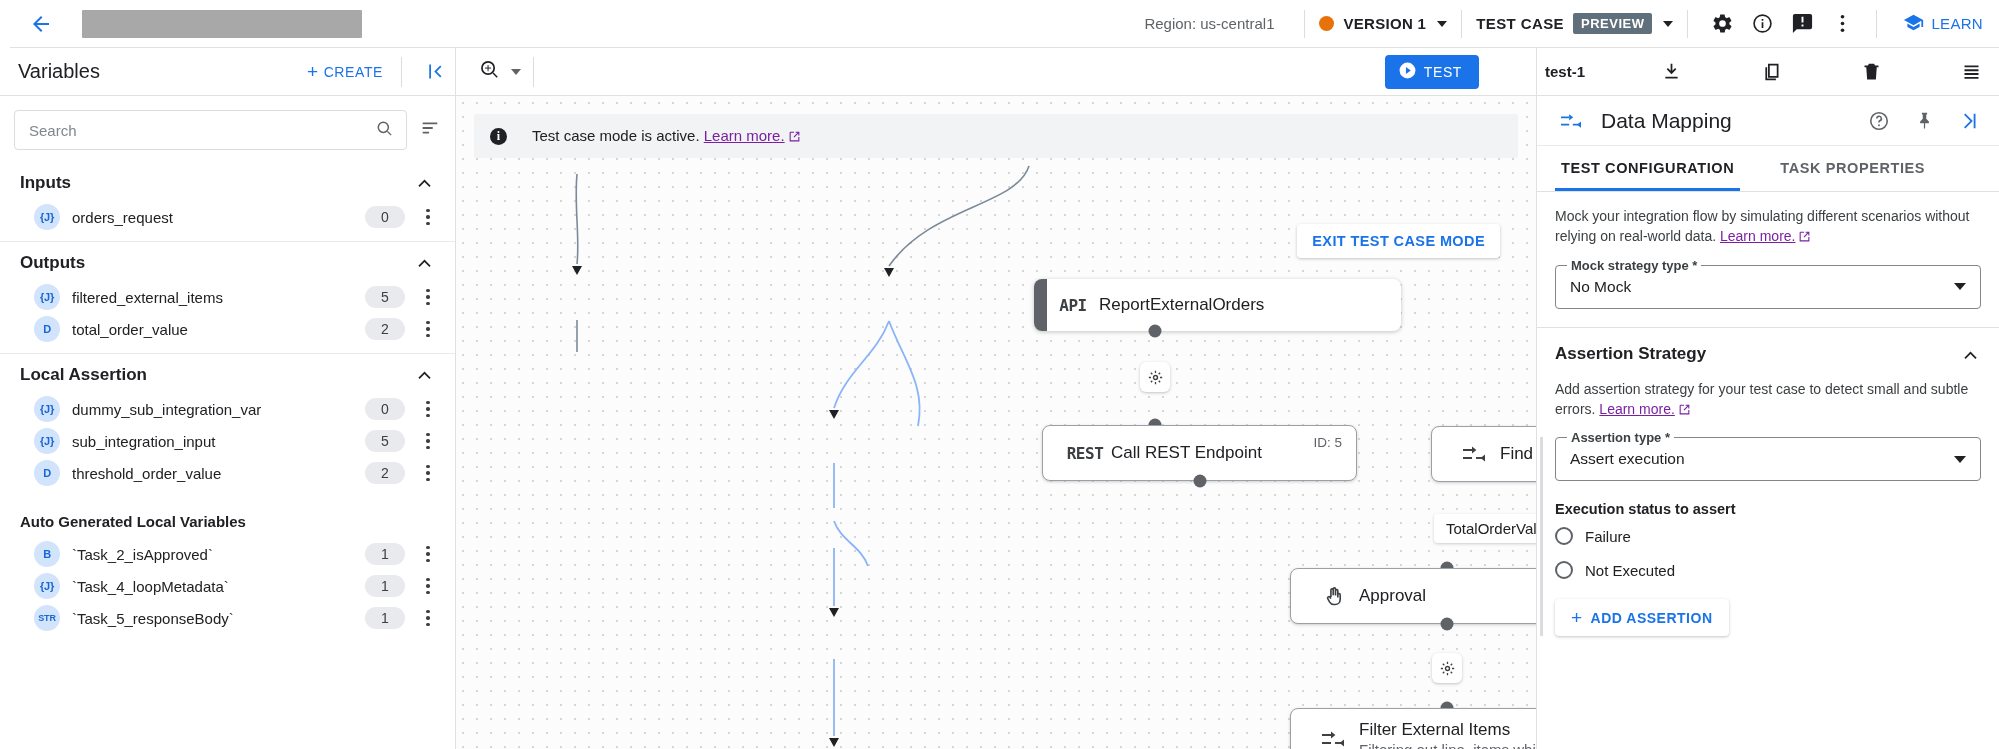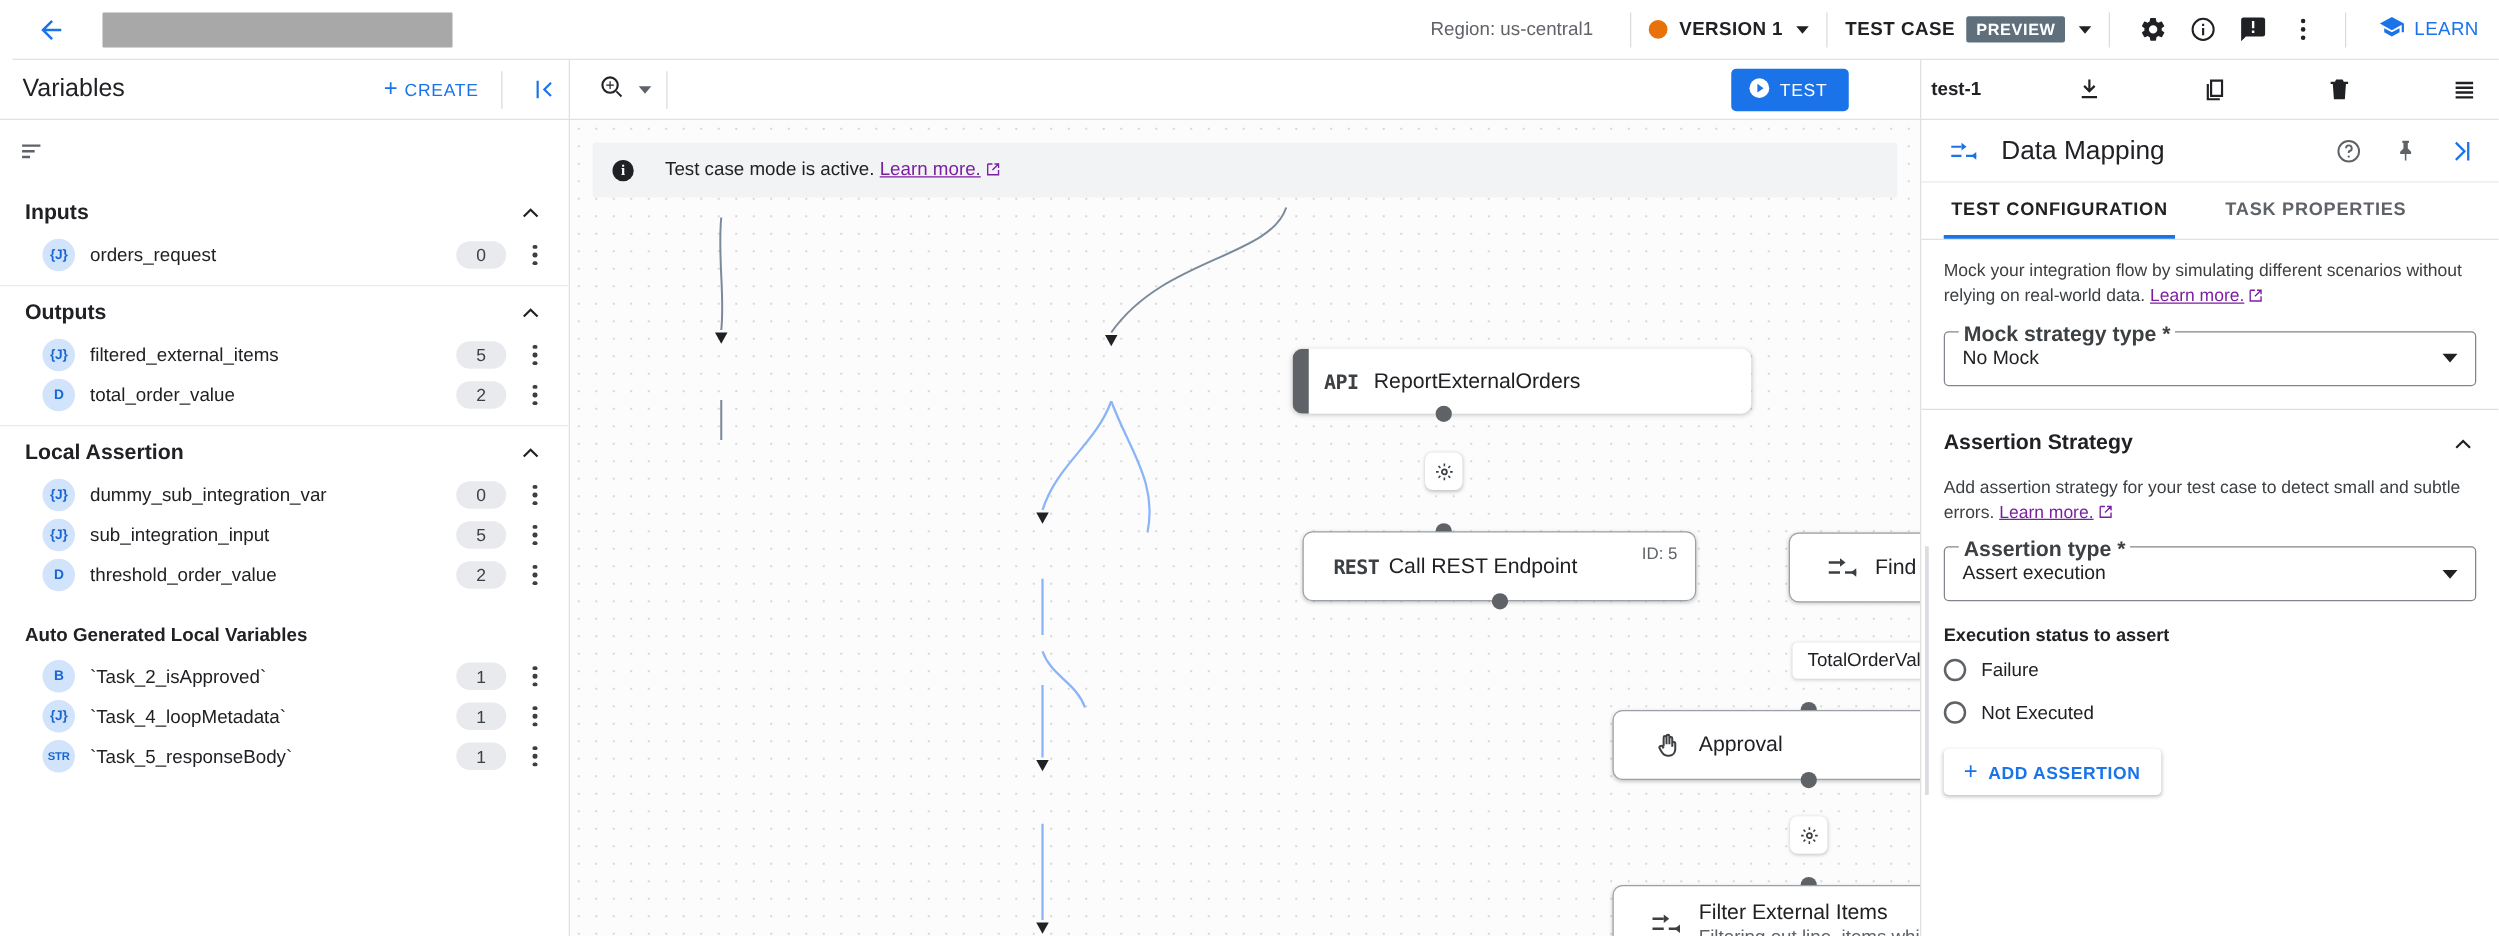--- a/index.html
+++ b/index.html
@@ -220,21 +220,21 @@
   }
   .rp-tab.active { color: #202124; border-bottom-color: #1a73e8; }
   .rp-content { flex: 1 1 auto; overflow: hidden; padding: 0 18px; }
   .rp-desc { font-size: 14px; color: #3c4043; line-height: 1.45; padding: 14px 0 0 0; }
   .field {
     position: relative; border: 1px solid #80868b; border-radius: 4px; height: 44px;
     margin-top: 16px; display: flex; align-items: center; padding: 0 14px; cursor: pointer;
   }
   .field-label {
     position: absolute; top: -8px; left: 11px; background: #fff; padding: 0 4px;
-    font-size: 17px; font-weight: bold; color: #3c4043;
+    font-size: 13px; font-weight: bold; color: #3c4043;
   }
   .field-value { font-size: 15.5px; color: #202124; flex: 1 1 auto; }
   .field-caret {
     width: 0; height: 0; border-left: 6px solid transparent; border-right: 6px solid transparent;
     border-top: 7px solid #202124;
   }
   .rp-sep { height: 1px; background: #e0e0e0; margin: 18px -18px 0 -18px; }
   .acc-header { display: flex; align-items: center; padding: 16px 0 0 0; }
   .acc-title { font-size: 17px; font-weight: bold; color: #202124; flex: 1 1 auto; }
   .assert-head { display: flex; align-items: center; gap: 14px; margin-top: 18px; }
@@ -385,20 +385,29 @@
             <path fill="currentColor" d="M4 5h16v2.2H4zM4 9.4h16v2.2H4zM4 13.8h16V16H4zM4 18.2h16v2.2H4z"></path>
           </svg>
       </div>
     </div>
   </div>
 
   <div class="body">
 
     <div class="sidebar">
       <div class="search-row">
+        <div class="search-box">
+          <input value="" placeholder="Search" style="">
+          <span>
+            <svg width="19" height="19" viewBox="0 0 24 24">
+                <circle cx="10.5" cy="10.5" r="6.4" fill="none" stroke="#5f6368" stroke-width="1.9"></circle>
+                <path fill="#5f6368" d="m15.2 16.3 1.1-1.1 4.6 4.6-1.1 1.1z"></path>
+              </svg>
+          </span>
+        </div>
         <div class="sort-icon">
           <svg width="22" height="22" viewBox="0 0 24 24">
               <path fill="currentColor" d="M4 6h16v2H4zM4 11h11v2H4zM4 16h7v2H4z"></path>
             </svg>
         </div>
       </div>
 
       <div class="sec-header">
         <span class="sec-title">Inputs</span>
         <span class="sec-sp"></span>
@@ -549,20 +558,21 @@
       <div class="tc-banner">
         <span class="tc-info-ico">i</span>
         <span class="tc-text">
           <span>Test case mode is active.</span>
           <span class="link-purple">Learn more.</span><span class="ext-ico"><svg width="13" height="13" viewBox="0 0 24 24">
                 <path fill="none" stroke="#7b1fa2" stroke-width="2" d="M4 4h7M4 4v16h16v-7"></path>
                 <path fill="none" stroke="#7b1fa2" stroke-width="2" d="M14 4h6v6M20 4l-9 9"></path>
               </svg></span>
         </span>
       </div>
+      <div class="exit-btn">EXIT TEST CASE MODE</div>
 
       <div class="node trigger" style="left:578px;top:183px;width:367px;height:52px">
         <div class="trigger-bar"></div>
         <div class="node-ico api-txt">API</div>
         <div class="node-body">
           <div class="node-title">ReportExternalOrders</div>
         </div>
       </div>
       <div class="dot" style="left:699px;top:235px"></div>
       <div class="gearnode" style="left:699px;top:281px">

